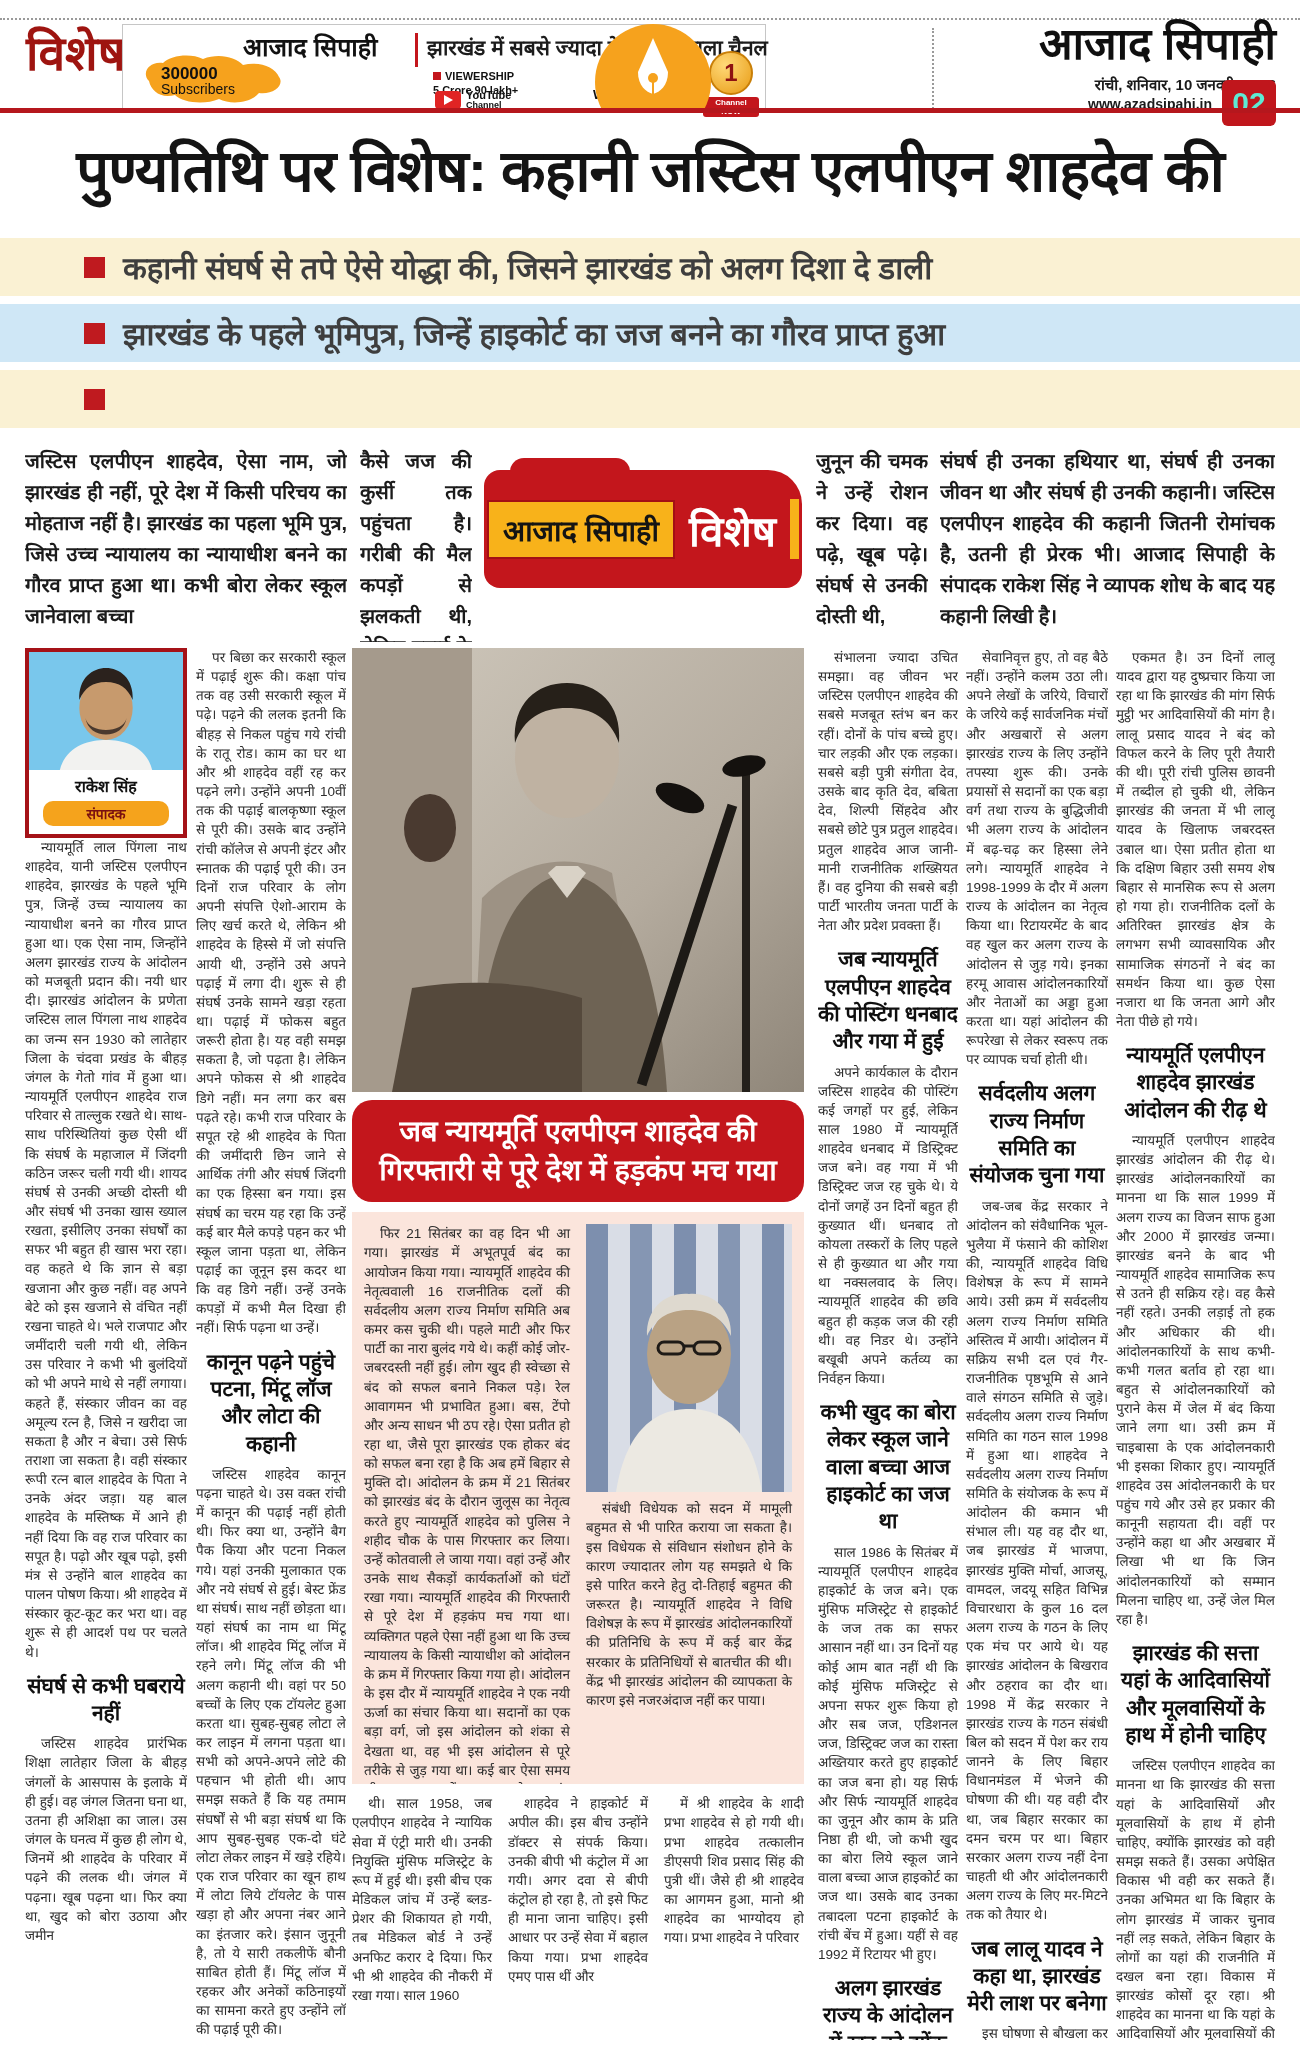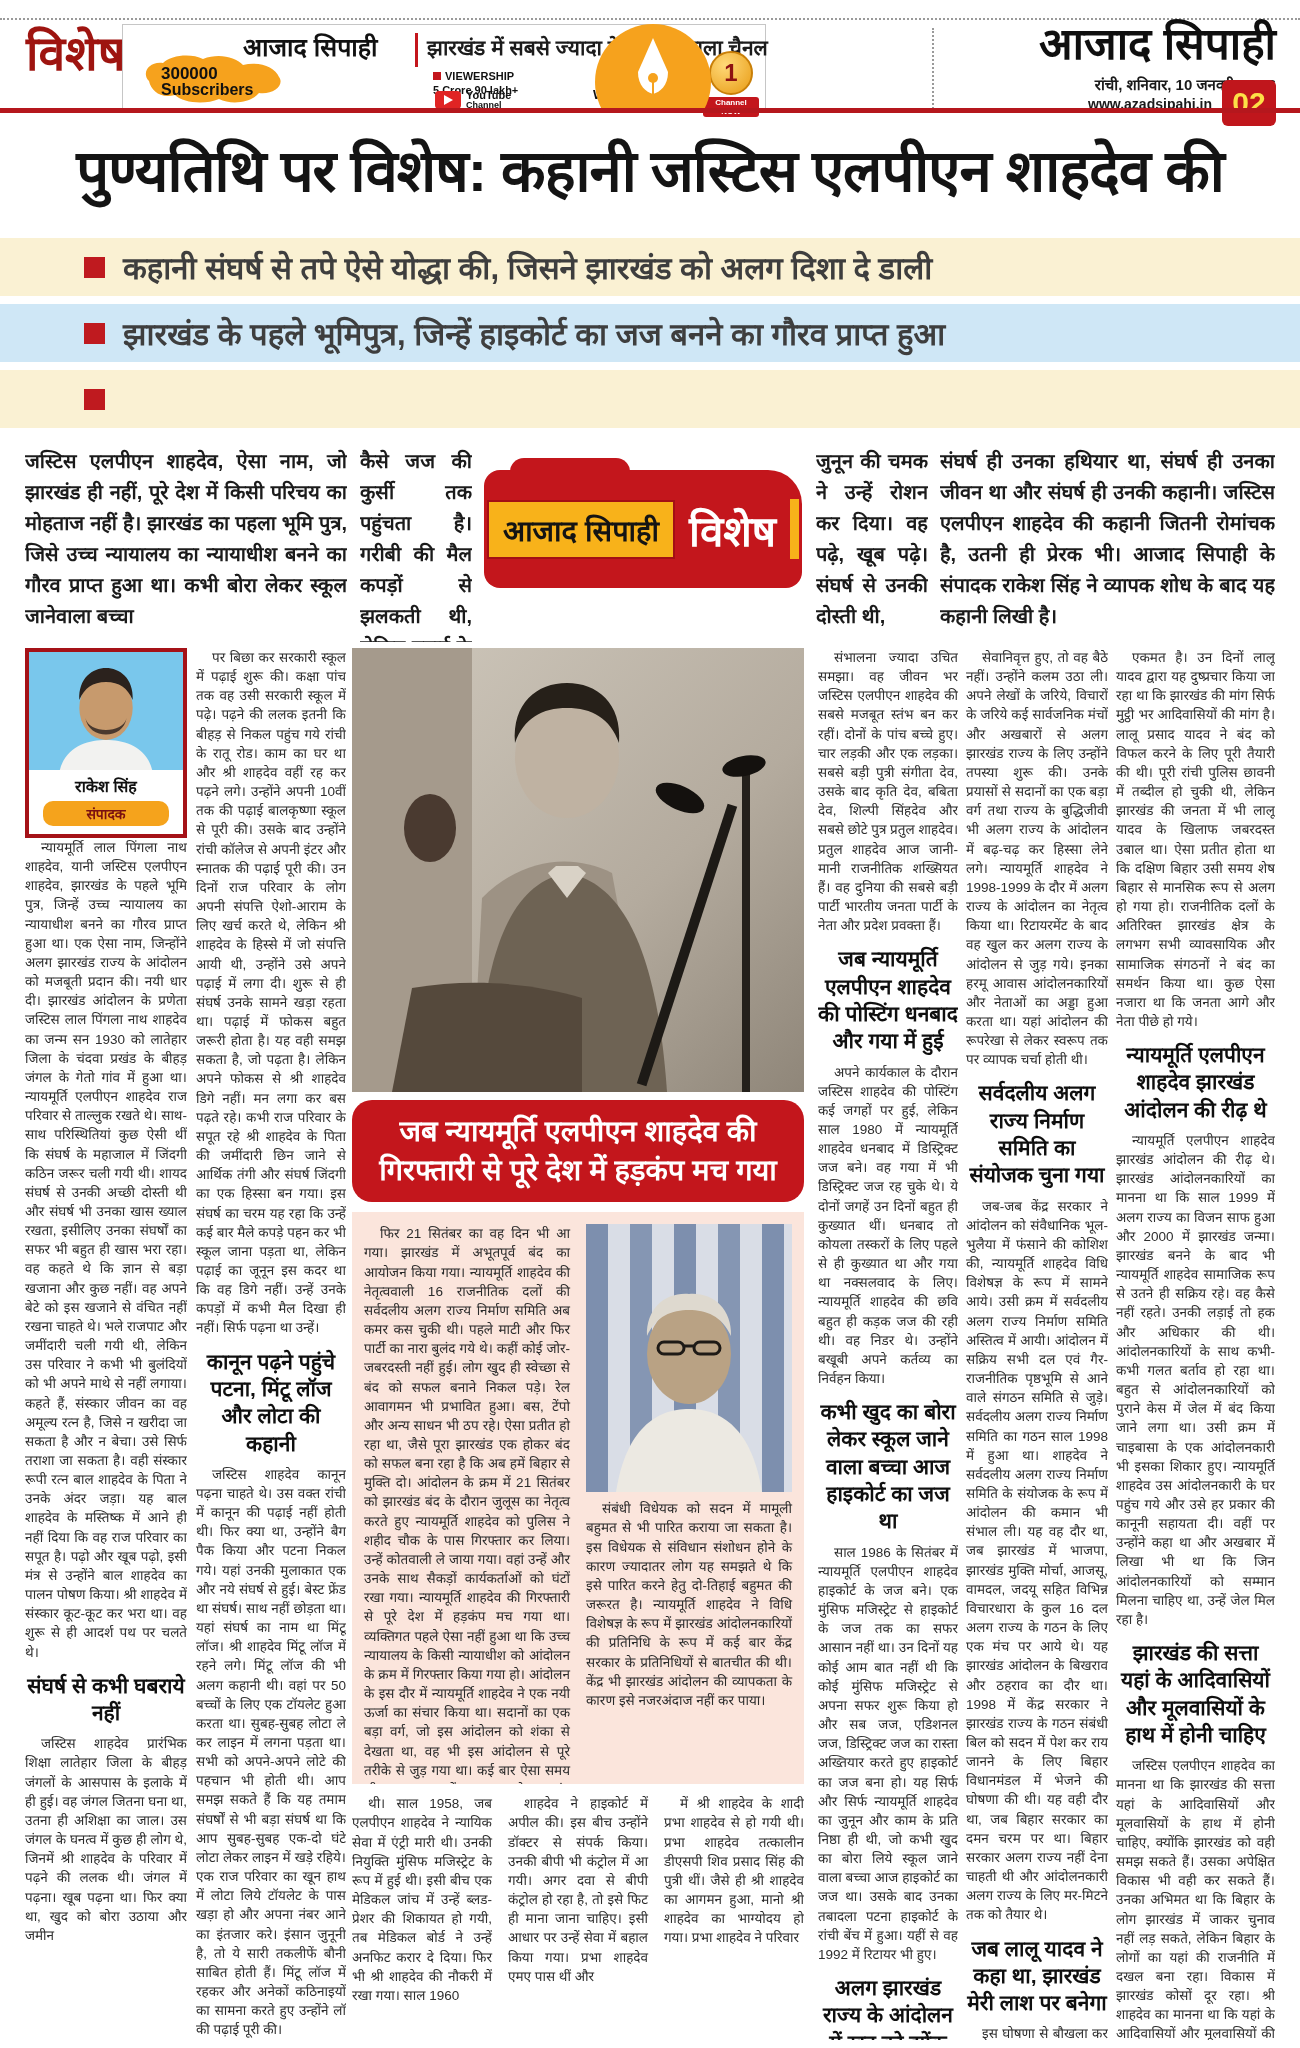--- a/index.html
+++ b/index.html
@@ -7,40 +7,40 @@
         font-family:"Liberation Sans","DejaVu Sans",sans-serif;overflow:hidden;color:#222;}
   
   .dotline{position:absolute;left:0;right:0;top:18px;border-top:2px dotted #9a9a9a;}
   .section-label{position:absolute;left:26px;top:30px;font-size:48px;font-weight:900;color:#9e1410;line-height:1;}
   .channel-box{position:absolute;left:122px;top:24px;width:642px;height:84px;border:1px solid #c6c6c6;background:#fff;}
   .cb-title{position:absolute;left:120px;top:4px;font-size:25px;font-weight:900;color:#111;}
   .cb-divider{position:absolute;left:292px;top:8px;width:3px;height:34px;background:#c3161c;}
   .cb-tagline{position:absolute;left:304px;top:8px;font-size:21px;font-weight:800;color:#1c1c1c;white-space:nowrap;}
   .cb-map{position:absolute;left:8px;top:26px;width:160px;height:56px;}
   .cb-subs{position:absolute;left:38px;top:40px;font-size:17px;font-weight:900;color:#111;line-height:1;}
-  .cb-subs small{display:block;font-size:16px;font-weight:700;}
+  .cb-subs small{display:block;font-size:14px;font-weight:400;}
   .viewership{position:absolute;left:310px;top:44px;font-size:11px;font-weight:800;color:#111;line-height:1.3;}
   .viewership .sq{display:inline-block;width:8px;height:8px;background:#c3161c;margin-right:4px;}
   .watchtime{position:absolute;left:470px;top:46px;font-size:13px;font-weight:800;text-align:center;line-height:1.25;color:#111;}
   .ytwrap{position:absolute;left:312px;top:64px;display:flex;align-items:center;gap:5px;}
   .yt-icon{width:26px;height:18px;background:#e02424;border-radius:4px;position:relative;}
   .yt-icon:before{content:"";position:absolute;left:9px;top:4px;border-left:9px solid #fff;border-top:5px solid transparent;border-bottom:5px solid transparent;}
   .yt-label{font-size:11px;font-weight:800;line-height:1.1;color:#111;}
   .yt-label small{display:block;font-size:9px;font-weight:700;}
   .rank-badge{position:absolute;right:6px;top:26px;width:56px;text-align:center;}
   .rank-circle{width:40px;height:40px;margin:0 auto;border-radius:50%;background:radial-gradient(circle at 35% 30%,#ffd978,#e89b14);
                color:#8d1111;font-size:24px;font-weight:900;line-height:40px;border:2px solid #c97f08;}
   .rank-label{font-size:8px;font-weight:800;background:#c3161c;color:#fff;border-radius:3px;margin-top:2px;padding:1px 2px;}
   .pen-circle{position:absolute;left:588px;top:20px;width:130px;height:92px;overflow:hidden;}
   .masthead{position:absolute;right:24px;top:22px;width:330px;text-align:right;}
   .masthead .mh-dotline{position:absolute;left:-14px;top:6px;bottom:0;border-left:2px dotted #9a9a9a;}
   .mh-title{font-size:44px;font-weight:900;color:#0f0f0f;line-height:1;}
   .mh-date{font-size:15px;font-weight:800;color:#1a1a1a;margin-top:8px;}
   .mh-site{font-size:14px;font-weight:700;color:#1a1a1a;margin-top:2px;margin-right:64px;}
-  .page-chip{position:absolute;right:0px;top:58px;width:54px;height:46px;background:#c0161c;color:#fde047;
+  .page-chip{position:absolute;right:0px;top:58px;width:54px;height:46px;background:#c0161c;color:#5eead4;
              font-size:30px;font-weight:900;text-align:center;line-height:46px;border-radius:6px;}
   .red-rule{position:absolute;left:0;right:0;top:108px;height:5px;background:#b5171d;}
   
   .headline{position:absolute;left:20px;right:20px;top:120px;height:112px;font-size:58px;font-weight:900;
             color:#141414;text-align:center;line-height:1.75;letter-spacing:-1px;overflow:hidden;}
   .bar{position:absolute;left:0;right:0;height:58px;display:flex;align-items:center;padding-left:44px;}
   .bar .bullet{width:21px;height:21px;background:#bf1a1f;margin:0 18px 0 40px;flex:0 0 auto;}
   .bar .bartext{font-size:31px;font-weight:800;color:#3e3e3e;white-space:nowrap;}
   .bar.cream{background:#faf1d3;}
   .bar.blue{background:#cfe7f6;}

